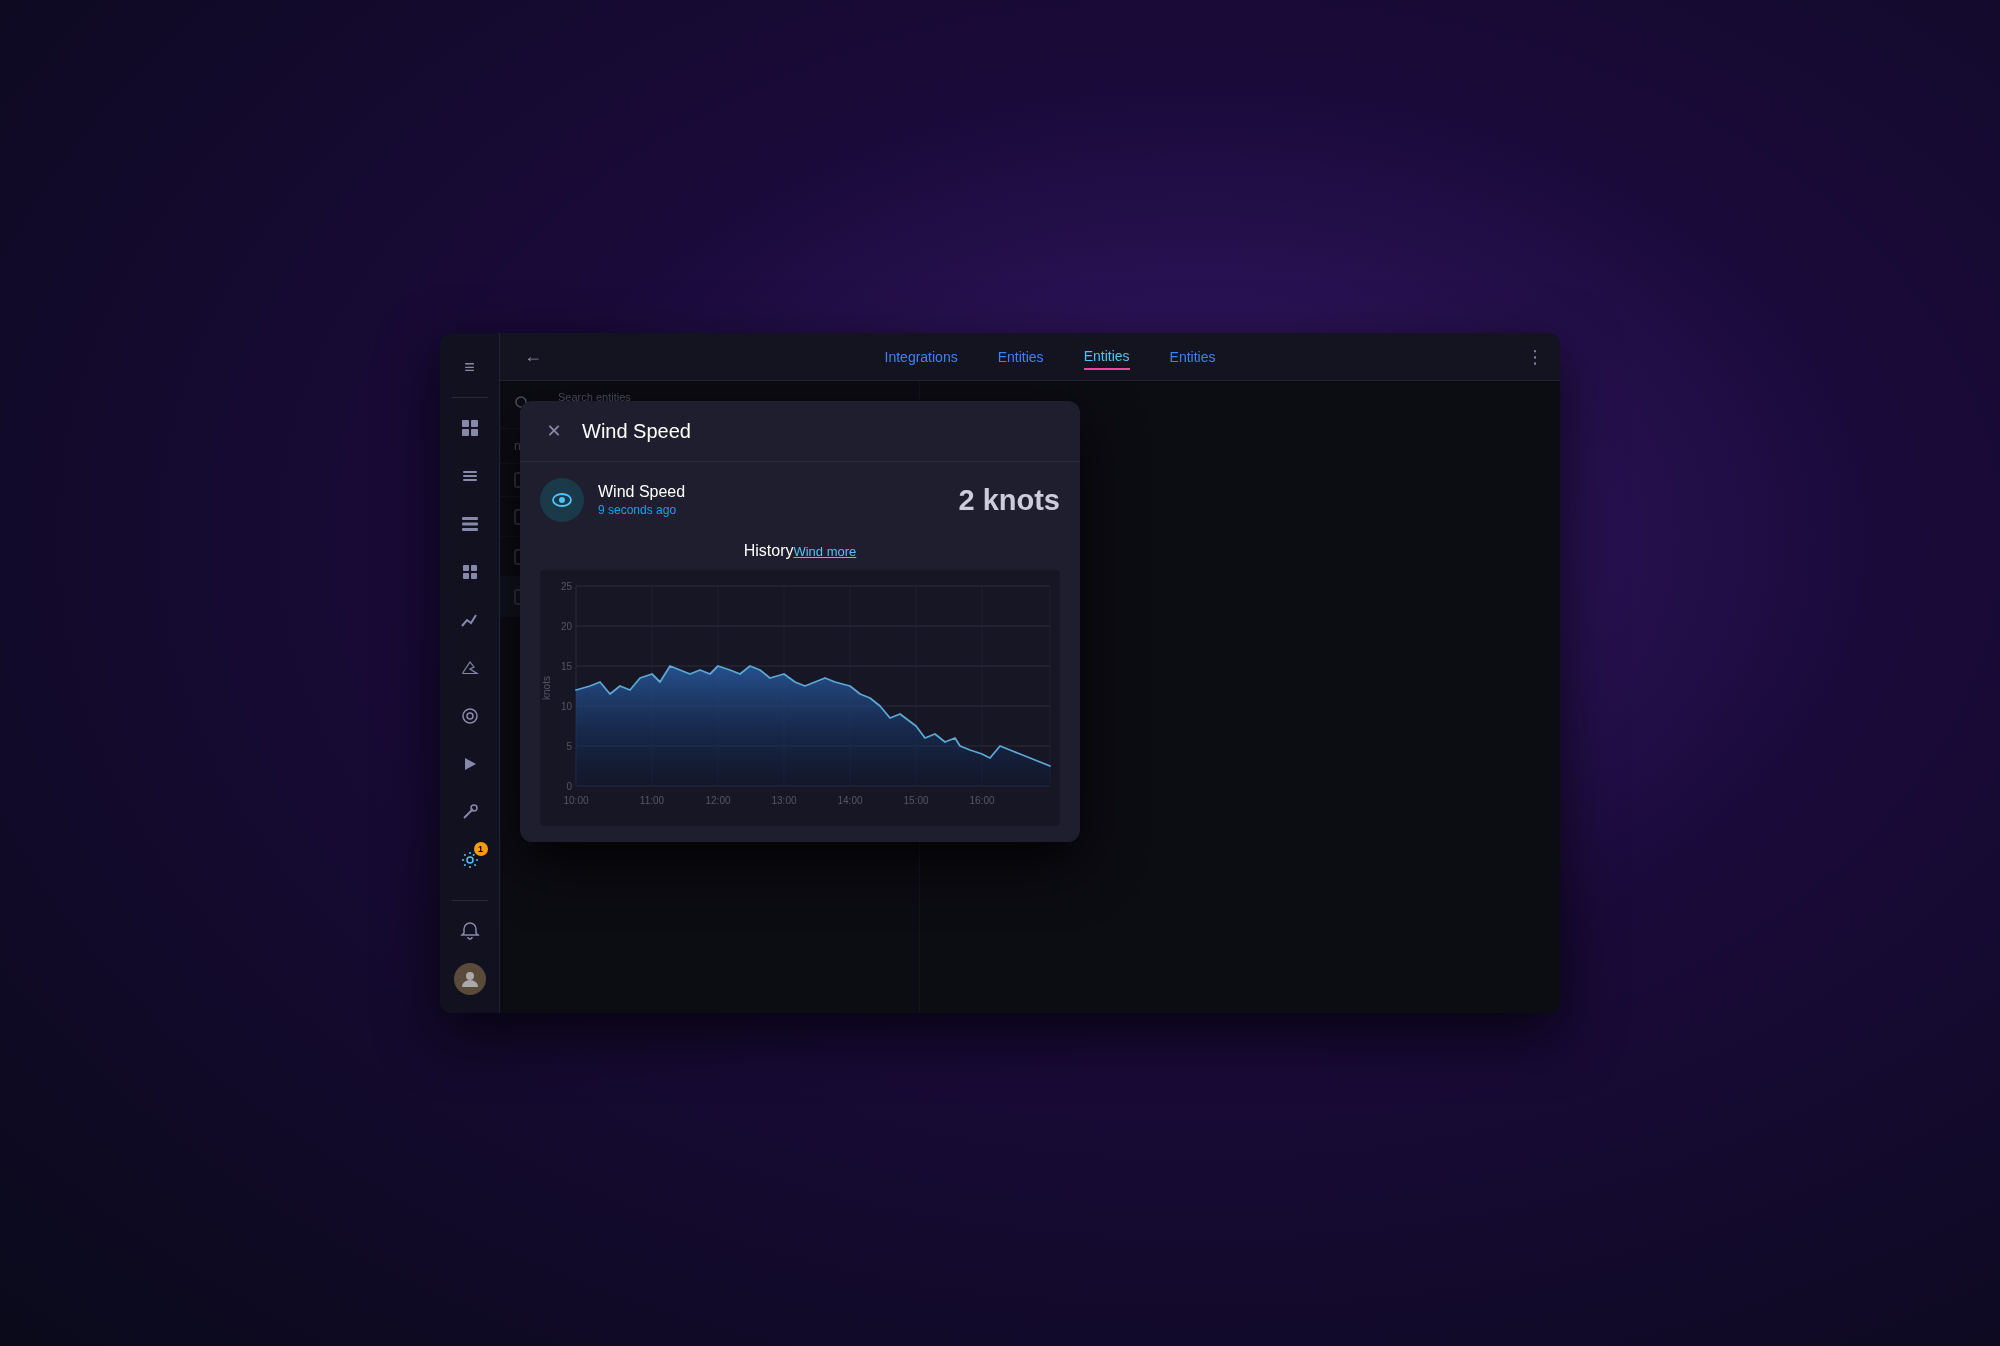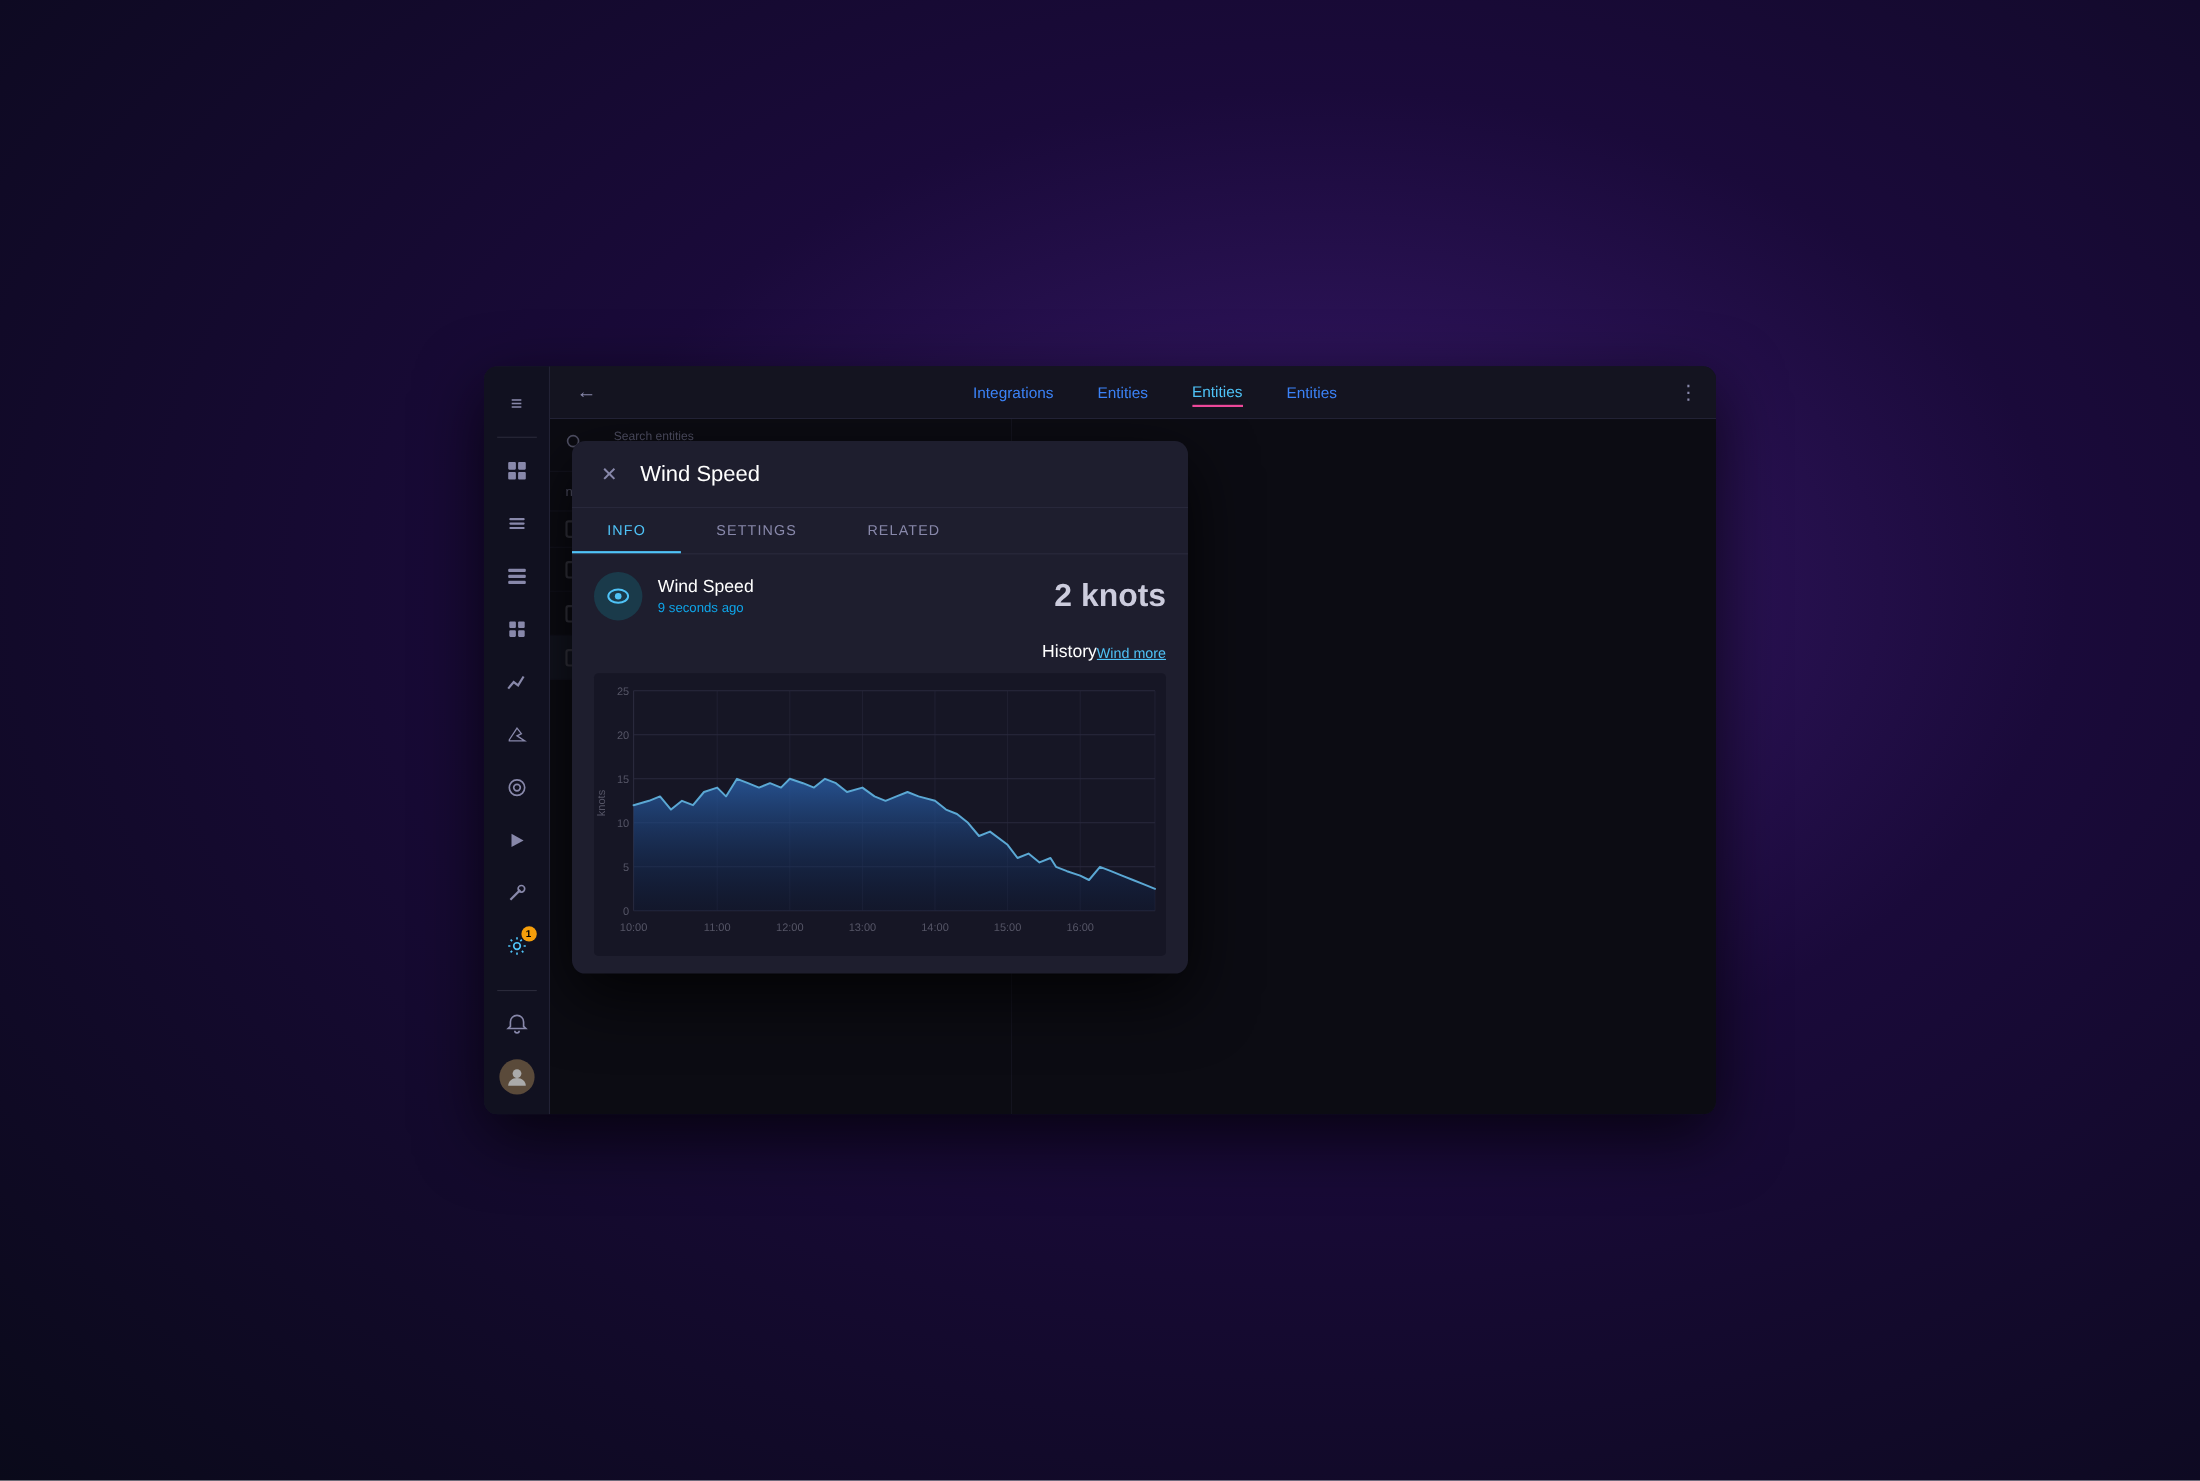--- a/index.html
+++ b/index.html
@@ -309,21 +309,21 @@
       font-size: 22px;
     }
     .entity-name-block { flex: 1; }
     .entity-name-title { font-size: 16px; color: #ffffff; }
     .entity-time { font-size: 12px; color: #0ea5e9; margin-top: 2px; }
     .entity-value { font-size: 29px; color: #ccccdd; font-weight: 700; }
     
     .history-header {
       display: flex;
       align-items: center;
-      justify-content: flex-end;
+      justify-content: center;
       margin-bottom: 10px;
     }
     .history-title { font-size: 16px; color: #ffffff; font-weight: 500; }
     .show-more-link { font-size: 13px; color: #4fc3f7; cursor: pointer; text-decoration: underline; }
     
     .chart-container {
       background: #161625;
       border-radius: 4px;
       padding: 8px 4px 4px 0;
       position: relative;
@@ -523,25 +523,20 @@
       </div>
 
       <div class="dialog-overlay">
         <div class="dialog">
 
           <div class="dialog-header">
             <div class="dialog-close-btn">✕</div>
             <div class="dialog-title">Wind Speed</div>
           </div>
 
-          <div class="dialog-tabs">
-            <div class="dialog-tab active">INFO</div>
-            <div class="dialog-tab">SETTINGS</div>
-            <div class="dialog-tab">RELATED</div>
-          </div>
 
           <div class="dialog-content">
 
             <div class="entity-info-row">
               <div class="entity-icon-circle">
                 <svg width="22" height="22" viewBox="0 0 22 22" fill="none">
                     <ellipse cx="11" cy="11" rx="9" ry="6" stroke="#4fc3f7" stroke-width="1.8" fill="none"></ellipse>
                     <circle cx="11" cy="11" r="3" fill="#4fc3f7"></circle>
                   </svg>
               </div>

